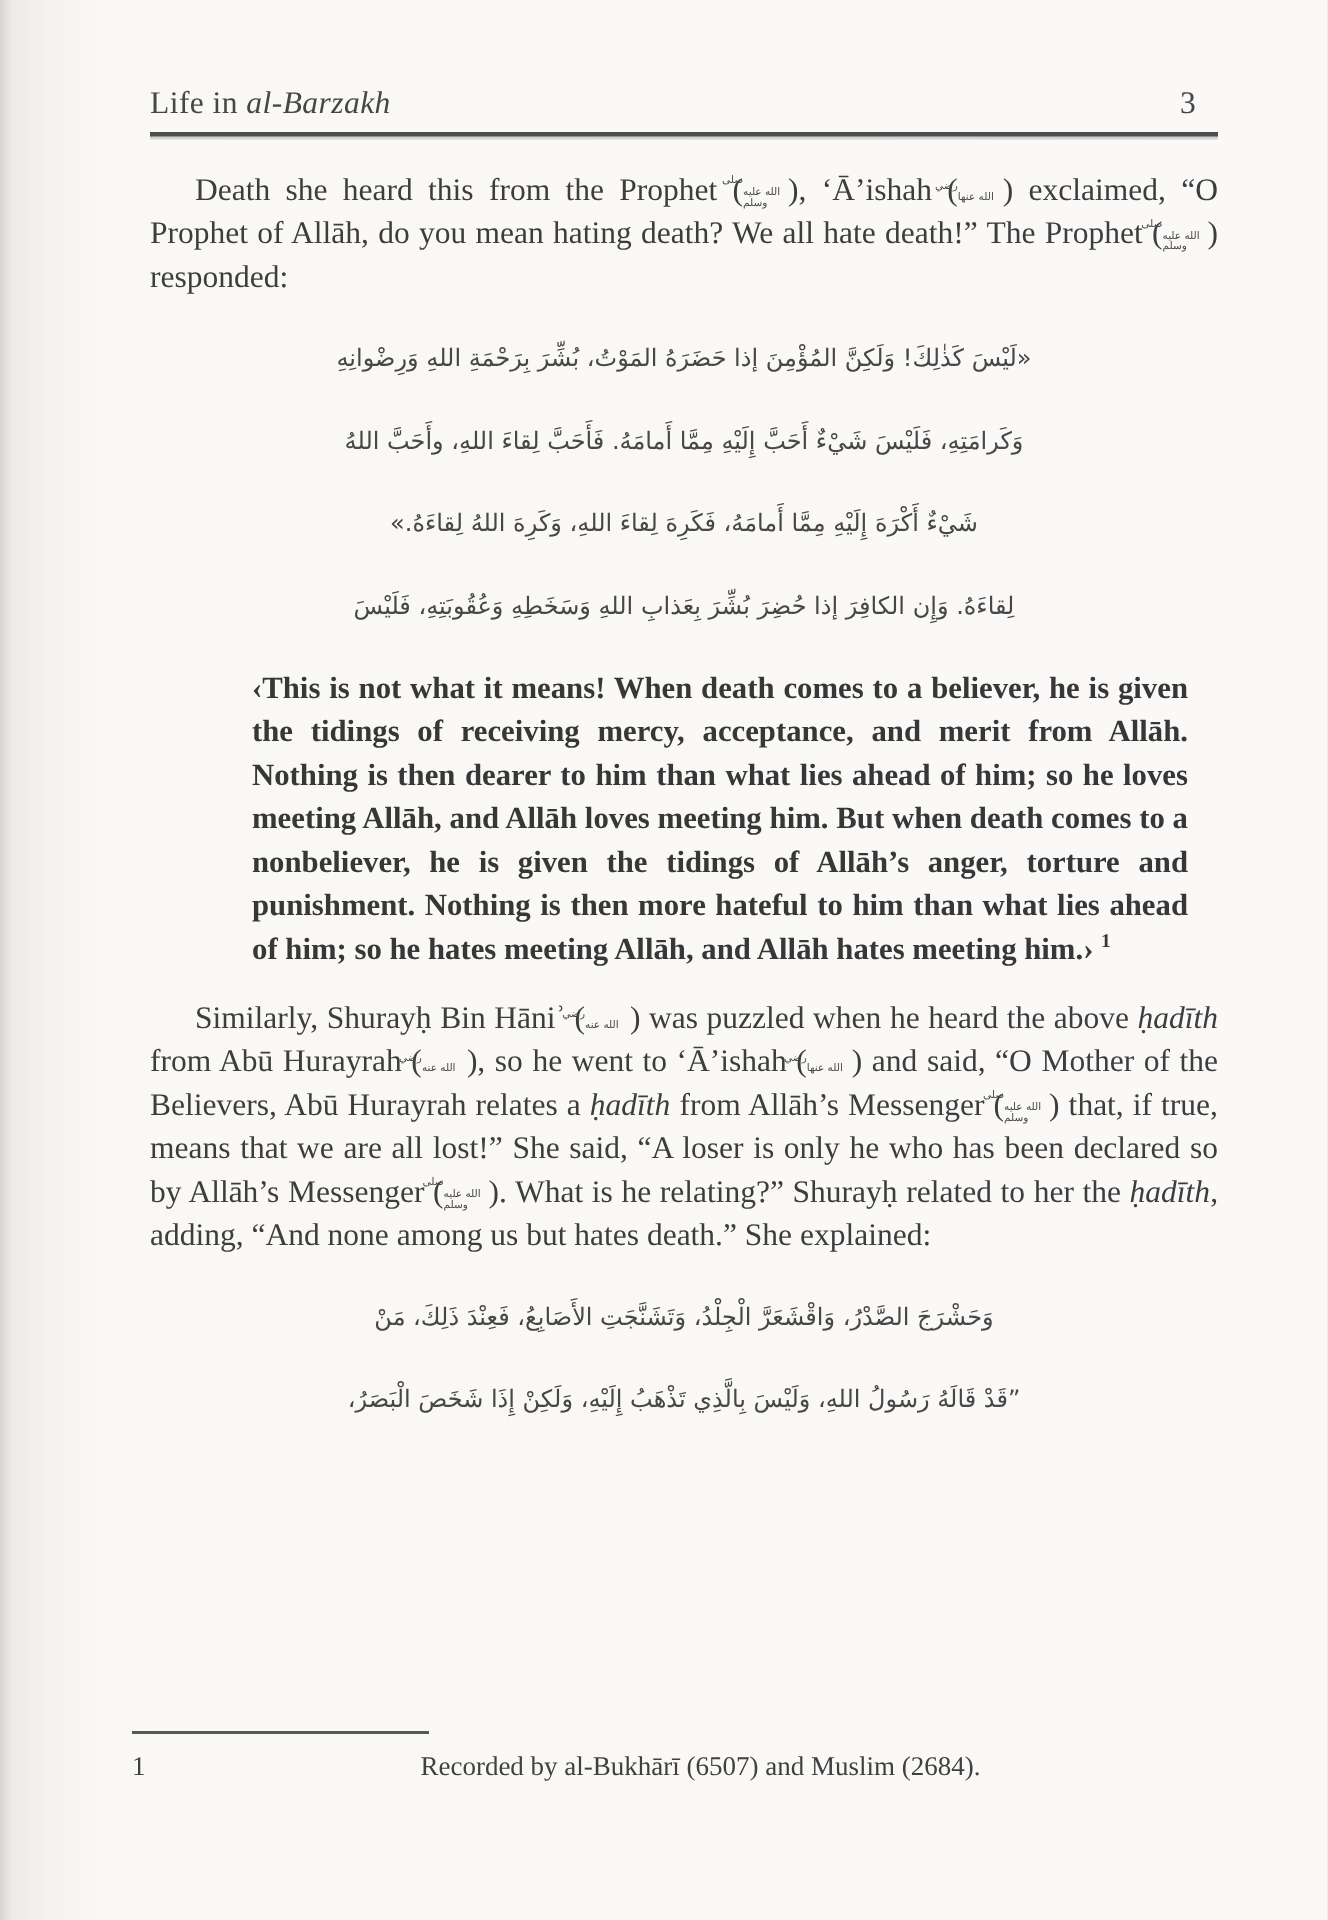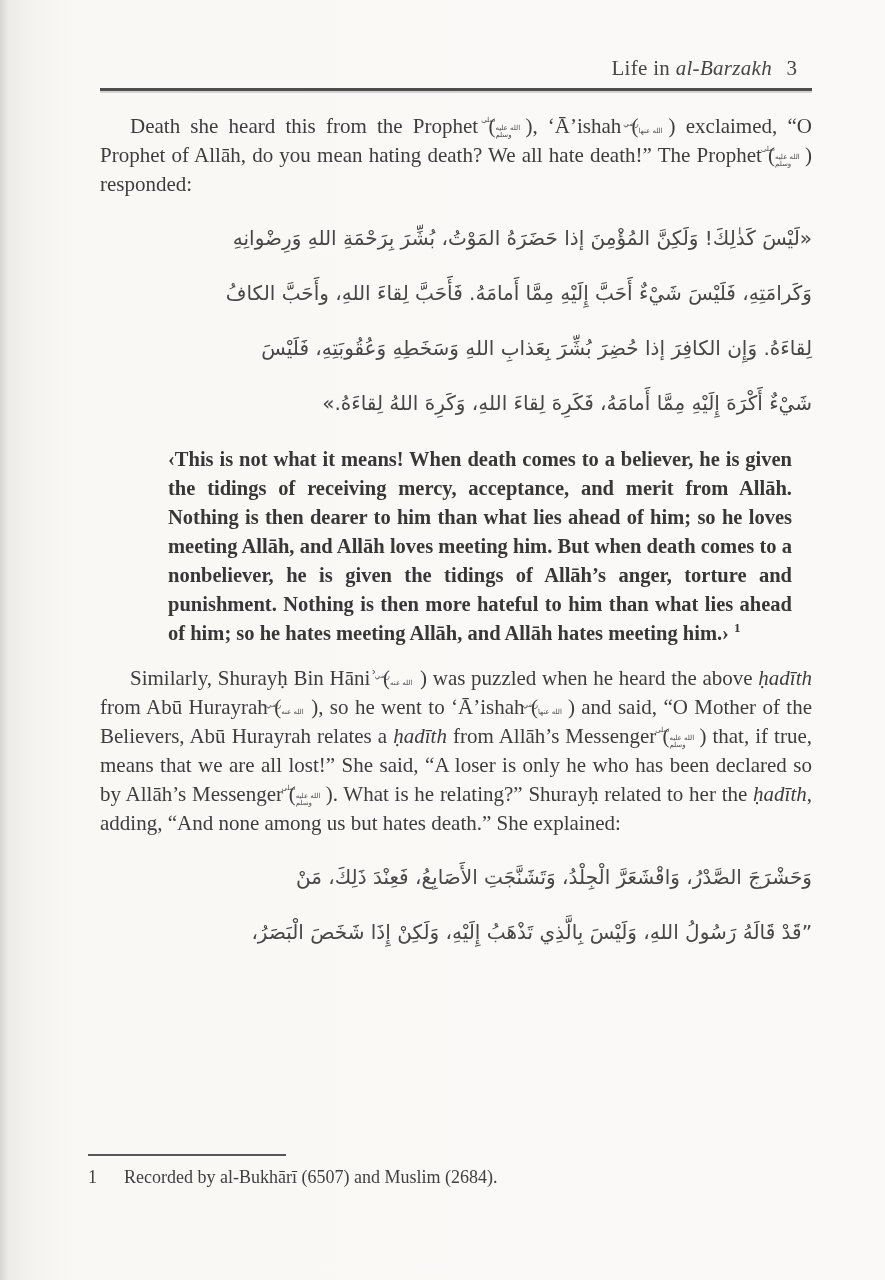--- a/index.html
+++ b/index.html
@@ -14,21 +14,21 @@
     box-sizing:border-box;
     padding:56px 73px 0 100px;
     background:linear-gradient(90deg,#d9d6d1 0px,#edebe7 8px,#f5f3f0 32px,#f9f8f5 70px,#faf9f7 100%);
     color:#3c3c3c;
   }
   
   .header{
     display:flex;align-items:baseline;
     font-size:21px;letter-spacing:.3px;color:#464646;
   }
-  .h-left{flex:1;text-align:right;}
+  .h-left{flex:1;text-align:left;}
   .h-left i{font-style:italic;}
   .h-center{width:40px;text-align:center;}
   .h-right{flex:1;text-align:right;}
   .rule{
     height:3px;background:#4e4e4e;
     margin-top:7px;margin-bottom:21px;
     box-shadow:0 2px 0 rgba(100,100,100,.25);
   }
   
   .body{
@@ -44,58 +44,58 @@
     font-size:7px;line-height:1.05;
     display:inline-block;max-width:30px;
     text-align:left;vertical-align:middle;
     direction:rtl;color:#4a4a4a;
     word-spacing:0;letter-spacing:0;
   }
   
   .arabic{
     direction:rtl;
     font-family:"DejaVu Sans", sans-serif;
-    font-size:20px;line-height:55px;
-    color:#474747;
+    font-size:16px;line-height:55px;
+    text-align:center;color:#474747;
     margin:8px 0 14px 0;
   }
   .aline{white-space:nowrap;}
   
   .trans{
     font-weight:bold;
     font-size:20.5px;line-height:29px;
     text-align:justify;
     margin:12px 20px 16px 68px;
     color:#373737;
   }
   
   .footnote-area{position:absolute;left:88px;top:1154px;width:722px;}
   .fn-rule{width:198px;height:2px;background:#575757;margin-bottom:11px;}
   .footnote{display:flex;font-size:18px;color:#404040;}
   .fn-num{width:36px;flex:none;}
-  .fn-text{flex:1;}
+  .fn-text{flex:1;text-align:center;}
 </style>
 </head>
 <body>
 
 <div class="page">
 
   <div class="header">
     <div class="h-left"><span>Life in </span><i>al-Barzakh</i></div>
     <div class="h-center">3</div>
   </div>
   <div class="rule"></div>
 
   <p class="body indent"><span>Death she heard this from the Prophet (</span><span class="hon">صلى الله عليه وسلم</span><span>), ‘Ā’ishah (</span><span class="hon">رضي الله عنها</span><span>) exclaimed, “O Prophet of Allāh, do you mean hating death? We all hate death!” The Prophet (</span><span class="hon">صلى الله عليه وسلم</span><span>) responded:</span></p>
 
   <div class="arabic" dir="rtl">
       <div class="aline">«لَيْسَ كَذٰلِكَ! وَلَكِنَّ المُؤْمِنَ إذا حَضَرَهُ المَوْتُ، بُشِّرَ بِرَحْمَةِ اللهِ وَرِضْوانِهِ</div>
-      <div class="aline">وَكَرامَتِهِ، فَلَيْسَ شَيْءٌ أَحَبَّ إِلَيْهِ مِمَّا أَمامَهُ. فَأَحَبَّ لِقاءَ اللهِ، وأَحَبَّ الكافُ</div>
+      <div class="aline">وَكَرامَتِهِ، فَلَيْسَ شَيْءٌ أَحَبَّ إِلَيْهِ مِمَّا أَمامَهُ. فَأَحَبَّ لِقاءَ اللهِ، وأَحَبَّ اللهُ</div>
+      <div class="aline">شَيْءٌ أَكْرَهَ إِلَيْهِ مِمَّا أَمامَهُ، فَكَرِهَ لِقاءَ اللهِ، وَكَرِهَ اللهُ لِقاءَهُ.»</div>
       <div class="aline">لِقاءَهُ. وَإِن الكافِرَ إذا حُضِرَ بُشِّرَ بِعَذابِ اللهِ وَسَخَطِهِ وَعُقُوبَتِهِ، فَلَيْسَ</div>
-      <div class="aline">شَيْءٌ أَكْرَهَ إِلَيْهِ مِمَّا أَمامَهُ، فَكَرِهَ لِقاءَ اللهِ، وَكَرِهَ اللهُ لِقاءَهُ.»</div>
     </div>
 
   <div class="trans"><span>‹This is not what it means! When death comes to a believer, he is given the tidings of receiving mercy, acceptance, and merit from Allāh. Nothing is then dearer to him than what lies ahead of him; so he loves meeting Allāh, and Allāh loves meeting him. But when death comes to a nonbeliever, he is given the tidings of Allāh’s anger, torture and punishment. Nothing is then more hateful to him than what lies ahead of him; so he hates meeting Allāh, and Allāh hates meeting him.› </span><span class="sup">1</span></div>
 
   <p class="body indent"><span>Similarly, Shurayḥ Bin Hāniʾ (</span><span class="hon">رضي الله عنه</span><span>) was puzzled when he heard the above </span><span class="it">ḥadīth</span><span> from Abū Hurayrah (</span><span class="hon">رضي الله عنه</span><span>), so he went to ‘Ā’ishah (</span><span class="hon">رضي الله عنها</span><span>) and said, “O Mother of the Believers, Abū Hurayrah relates a </span><span class="it">ḥadīth</span><span> from Allāh’s Messenger (</span><span class="hon">صلى الله عليه وسلم</span><span>) that, if true, means that we are all lost!” She said, “A loser is only he who has been declared so by Allāh’s Messenger (</span><span class="hon">صلى الله عليه وسلم</span><span>). What is he relating?” Shurayḥ related to her the </span><span class="it">ḥadīth</span><span>, adding, “And none among us but hates death.” She explained:</span></p>
 
   <div class="arabic" dir="rtl">
       <div class="aline">وَحَشْرَجَ الصَّدْرُ، وَاقْشَعَرَّ الْجِلْدُ، وَتَشَنَّجَتِ الأَصَابِعُ، فَعِنْدَ ذَلِكَ، مَنْ</div>
       <div class="aline">”قَدْ قَالَهُ رَسُولُ اللهِ، وَلَيْسَ بِالَّذِي تَذْهَبُ إِلَيْهِ، وَلَكِنْ إِذَا شَخَصَ الْبَصَرُ،</div>
     </div>

